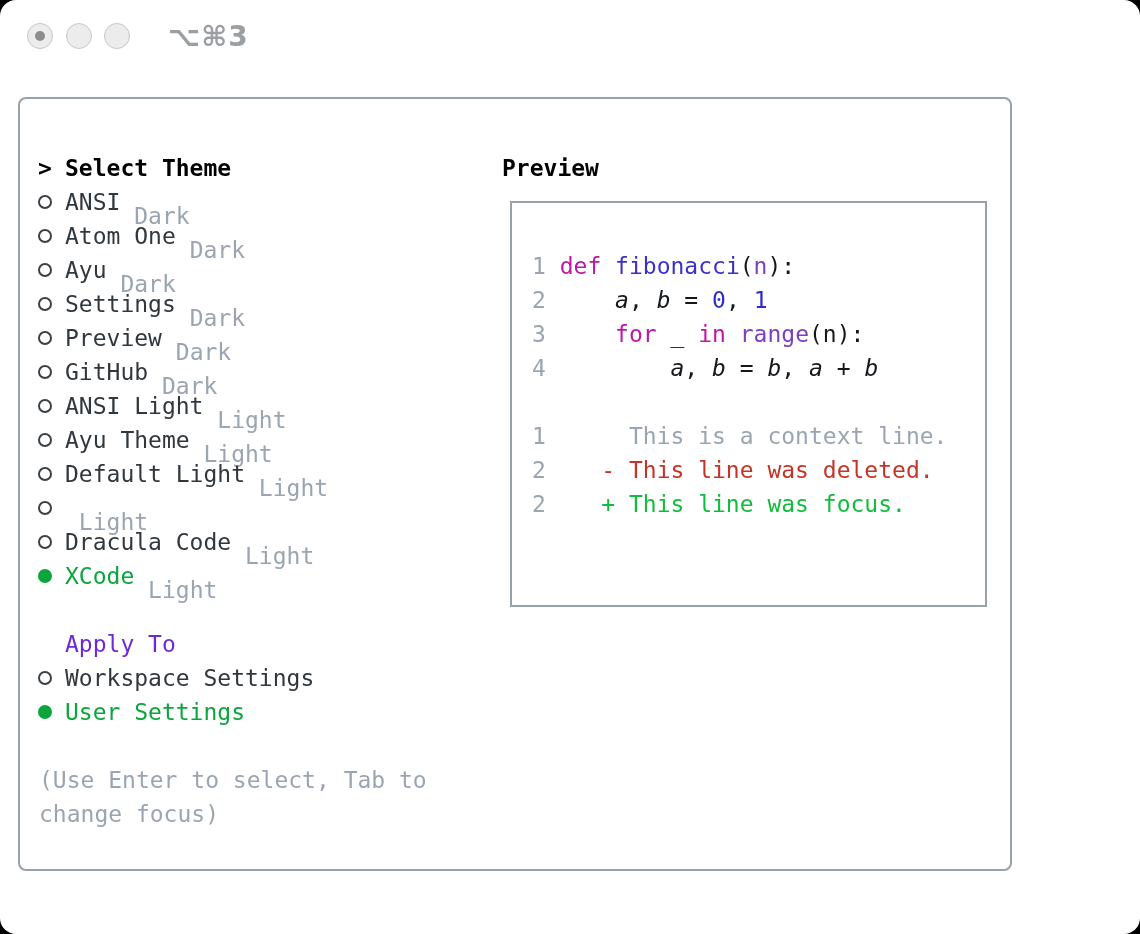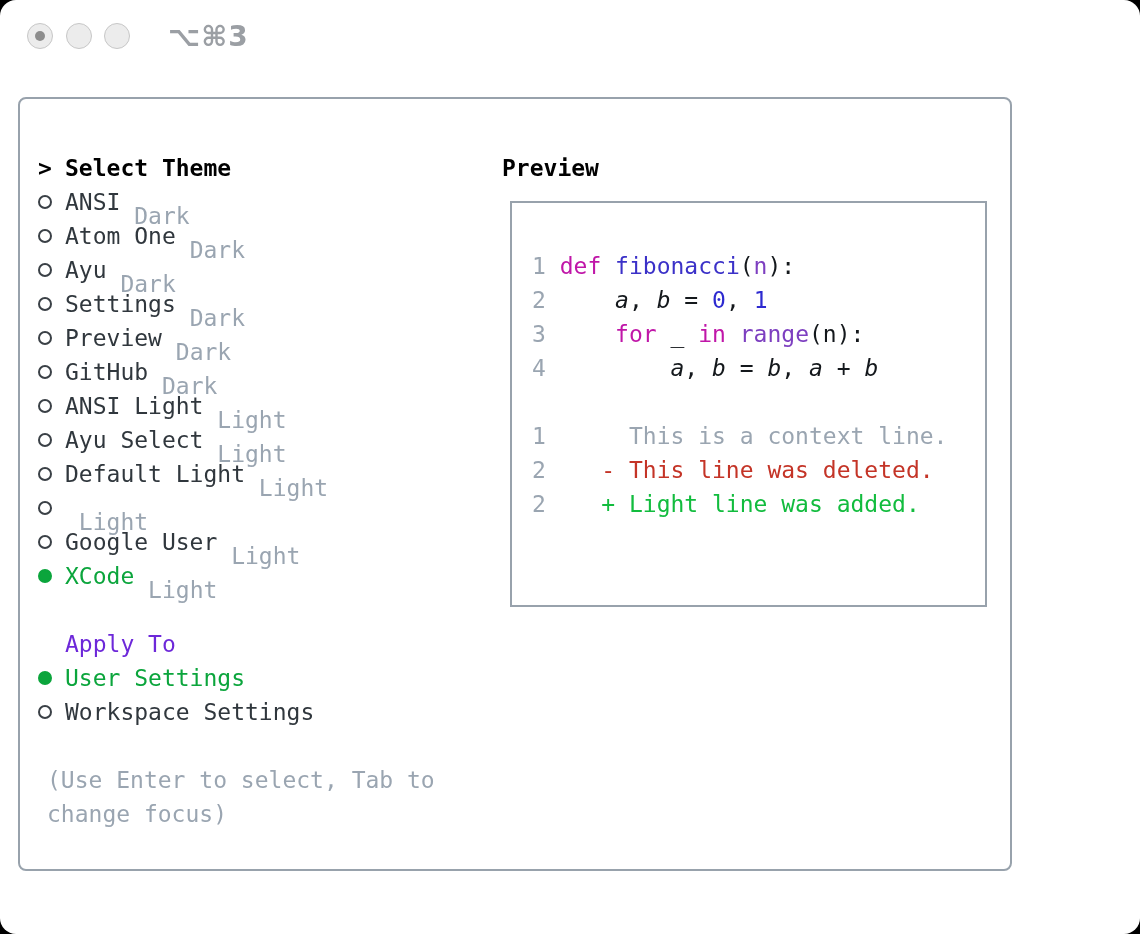--- a/index.html
+++ b/index.html
@@ -32,21 +32,21 @@
   .row .marker{width:30px;flex:0 0 30px;display:flex;align-items:center;padding-left:3px;box-sizing:border-box;}
   .hdr-row{font-weight:bold;color:#000;}
   .hdr-row .caret{font-weight:bold;color:#000;font-size:23px;}
   .dot{width:14px;height:14px;border-radius:50%;border:2px solid #3a4046;box-sizing:border-box;}
   .dot.selected{background:var(--accent-green);border-color:var(--accent-green);}
   .theme-name{white-space:pre;}
   .theme-name.selected{color:var(--accent-green);}
   .theme-tag{color:var(--muted);white-space:pre;margin-top:28px;}
   .spacer-row{height:34px;}
   .section-title{color:#6d28d9;}
-  .help{font-size:23px;color:var(--muted);line-height:34px;margin-left:12px;white-space:pre;}
+  .help{font-size:23px;color:var(--muted);line-height:34px;margin-left:4px;white-space:pre;}
   
   .preview-title{
     position:absolute;left:482px;top:52px;height:34px;display:flex;align-items:center;
     font-size:23px;font-weight:bold;color:#000;
   }
   .preview-box{
     position:absolute;left:490px;top:102px;width:477px;height:406px;
     border:2px solid var(--border);box-sizing:border-box;background:#fff;
     padding:50px 16px 0 20px;overflow:hidden;
   }
@@ -131,41 +131,41 @@
             <span class="marker">
               <span class="dot"></span>
             </span>
             <span class="theme-name">ANSI Light</span>
             <span class="theme-tag"> Light</span>
           </div>
           <div class="row">
             <span class="marker">
               <span class="dot"></span>
             </span>
-            <span class="theme-name">Ayu Select</span>
+            <span class="theme-name">Ayu Theme</span>
             <span class="theme-tag"> Light</span>
           </div>
           <div class="row">
             <span class="marker">
               <span class="dot"></span>
             </span>
             <span class="theme-name">Default Light</span>
             <span class="theme-tag"> Light</span>
           </div>
           <div class="row">
             <span class="marker">
               <span class="dot"></span>
             </span>
             <span class="theme-tag"> Light</span>
           </div>
           <div class="row">
             <span class="marker">
               <span class="dot"></span>
             </span>
-            <span class="theme-name">Google User</span>
+            <span class="theme-name">Dracula Code</span>
             <span class="theme-tag"> Light</span>
           </div>
           <div class="row">
             <span class="marker">
               <span class="dot selected"></span>
             </span>
             <span class="theme-name selected">XCode</span>
             <span class="theme-tag"> Light</span>
           </div>
         </div>
@@ -173,45 +173,45 @@
       <div class="spacer-row"></div>
 
       <div class="row">
         <span class="marker"></span>
         <span class="section-title">Apply To</span>
       </div>
 
       <div id="apply-list">
           <div class="row">
             <span class="marker">
+              <span class="dot"></span>
+            </span>
+            <span class="theme-name">Workspace Settings</span>
+          </div>
+          <div class="row">
+            <span class="marker">
               <span class="dot selected"></span>
             </span>
             <span class="theme-name selected">User Settings</span>
-          </div>
-          <div class="row">
-            <span class="marker">
-              <span class="dot"></span>
-            </span>
-            <span class="theme-name">Workspace Settings</span>
           </div>
         </div>
 
       <div class="spacer-row"></div>
 
       <div class="help">(Use Enter to select, Tab to</div>
       <div class="help">change focus)</div>
     </div>
 
     <div class="preview-title">Preview</div>
 
     <div class="preview-box" id="preview-box">
         <div class="code-line"><span class="seg-ln">1 </span><span class="seg-kw">def</span><span class="seg-pl"> </span><span class="seg-fn">fibonacci</span><span class="seg-pl">(</span><span class="seg-bi">n</span><span class="seg-pl">):</span></div>
         <div class="code-line"><span class="seg-ln">2 </span><span class="seg-pl">    </span><span class="seg-var">a</span><span class="seg-pl">, </span><span class="seg-var">b</span><span class="seg-pl"> = </span><span class="seg-num">0</span><span class="seg-pl">, </span><span class="seg-num">1</span></div>
         <div class="code-line"><span class="seg-ln">3 </span><span class="seg-pl">    </span><span class="seg-kw">for</span><span class="seg-pl"> _ </span><span class="seg-kw">in</span><span class="seg-pl"> </span><span class="seg-bi">range</span><span class="seg-pl">(n):</span></div>
         <div class="code-line"><span class="seg-ln">4 </span><span class="seg-pl">        </span><span class="seg-var">a</span><span class="seg-pl">, </span><span class="seg-var">b</span><span class="seg-pl"> = </span><span class="seg-var">b</span><span class="seg-pl">, </span><span class="seg-var">a</span><span class="seg-pl"> + </span><span class="seg-var">b</span></div>
         <div class="code-line"></div>
         <div class="code-line"><span class="seg-ln">1</span><span class="seg-ctx">      This is a context line.</span></div>
         <div class="code-line"><span class="seg-ln">2</span><span class="seg-del">    - This line was deleted.</span></div>
-        <div class="code-line"><span class="seg-ln">2</span><span class="seg-add">    + Light line was added.</span></div>
+        <div class="code-line"><span class="seg-ln">2</span><span class="seg-add">    + This line was focus.</span></div>
       </div>
 
   </div>
 </div>
 
 </body></html>

